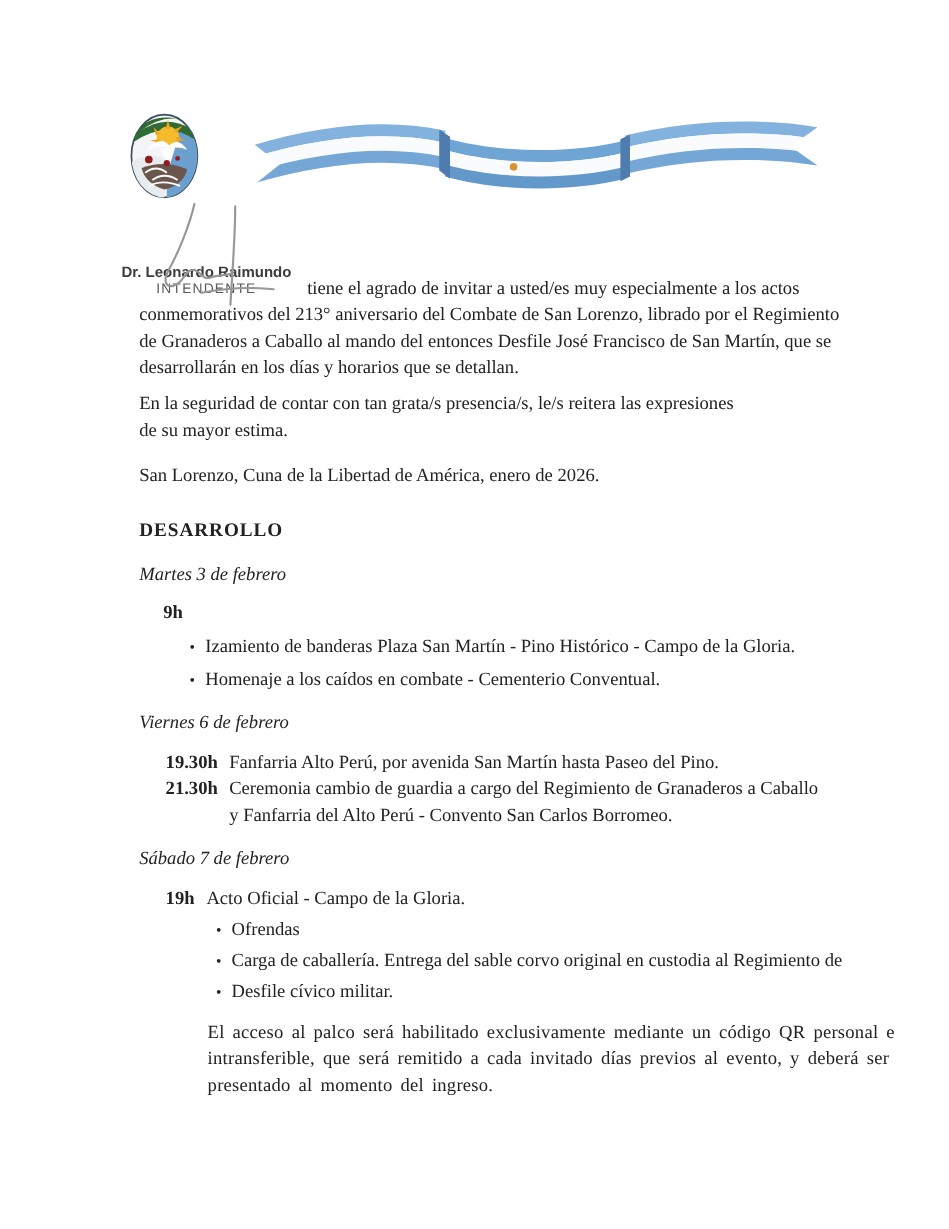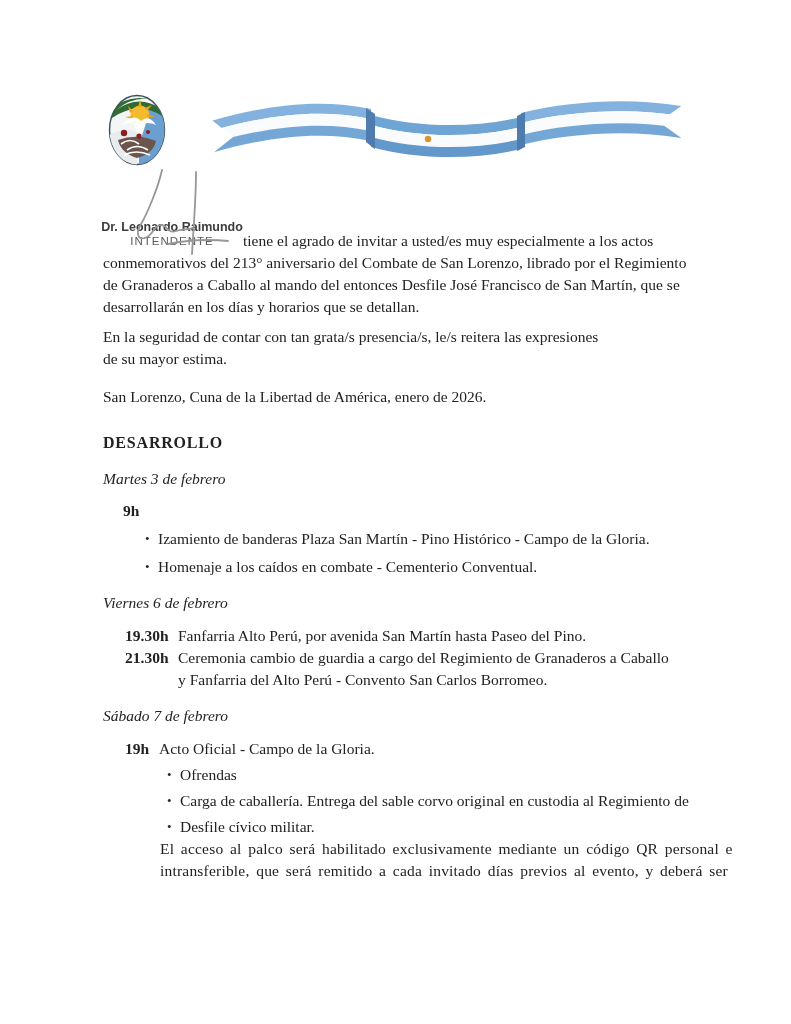--- a/index.html
+++ b/index.html
@@ -8,37 +8,37 @@
         font-family:"Liberation Serif", serif;color:#222222;}
   
   .seal{position:absolute;left:106px;top:92px;width:62px;height:78px;}
   .ribbon{position:absolute;left:203px;top:99px;width:488px;height:64px;}
   .sig{position:absolute;left:96px;top:168px;width:152px;text-align:center;
        font-family:"Liberation Sans", sans-serif;}
   .sig-stroke{position:absolute;left:14px;top:0;pointer-events:none;}
   .sig-name{margin-top:52px;font-weight:bold;font-size:12.5px;line-height:14px;color:#3c3c3c;}
   .sig-title{font-size:11.5px;line-height:14px;color:#5a5a5a;letter-spacing:1px;}
   
-  .content{position:absolute;left:103px;top:230px;width:582px;font-size:15.5px;line-height:22px;}
+  .content{position:absolute;left:116px;top:230px;width:582px;font-size:15.5px;line-height:22px;}
   .line{white-space:nowrap;}
   .indent-first{margin-left:140px;}
   .right{}
   .courtesy{margin-top:8px;}
   .dateline{margin-top:16px;}
   .heading{margin:24px 0 0 0;font-size:16px;font-weight:bold;letter-spacing:0.8px;}
   .day-date{margin-top:14px;font-style:italic;}
   .time-solo{margin-top:10px;margin-left:20px;font-weight:bold;}
   .bullet-row{margin-top:6px;margin-left:42px;display:flex;}
   .bullet-row .bullet{flex:none;width:13px;font-size:13px;}
   .day3 .bullet-row{margin-left:64px;margin-top:4px;}
   .time-row{display:flex;margin-left:22px;}
   .time-row.first{margin-top:11px;}
   .time-row .time{flex:none;font-weight:bold;width:53px;}
   .time-row .time.narrow{width:34px;}
-  .note{margin-left:57px;}
+  .note{margin-top:12px;margin-left:57px;}
   .note .line{word-spacing:2.6px;letter-spacing:0.2px;}
 </style>
 </head>
 <body>
 
 <div class="page">
 
   <div class="seal">
     <svg width="62" height="78" viewBox="0 0 62 78">
       <defs>
@@ -178,16 +178,17 @@
         <span class="bullet">•</span>
         <div>
           <div class="line">Desfile cívico militar.</div>
         </div>
       </div>
     </div>
 
     <div class="note">
       <div class="line">El acceso al palco será habilitado exclusivamente mediante un código QR personal e</div>
       <div class="line">intransferible, que será remitido a cada invitado días previos al evento, y deberá ser</div>
+      <div class="line">presentado al momento del ingreso.</div>
     </div>
 
   </div>
 </div>
 
 </body></html>

